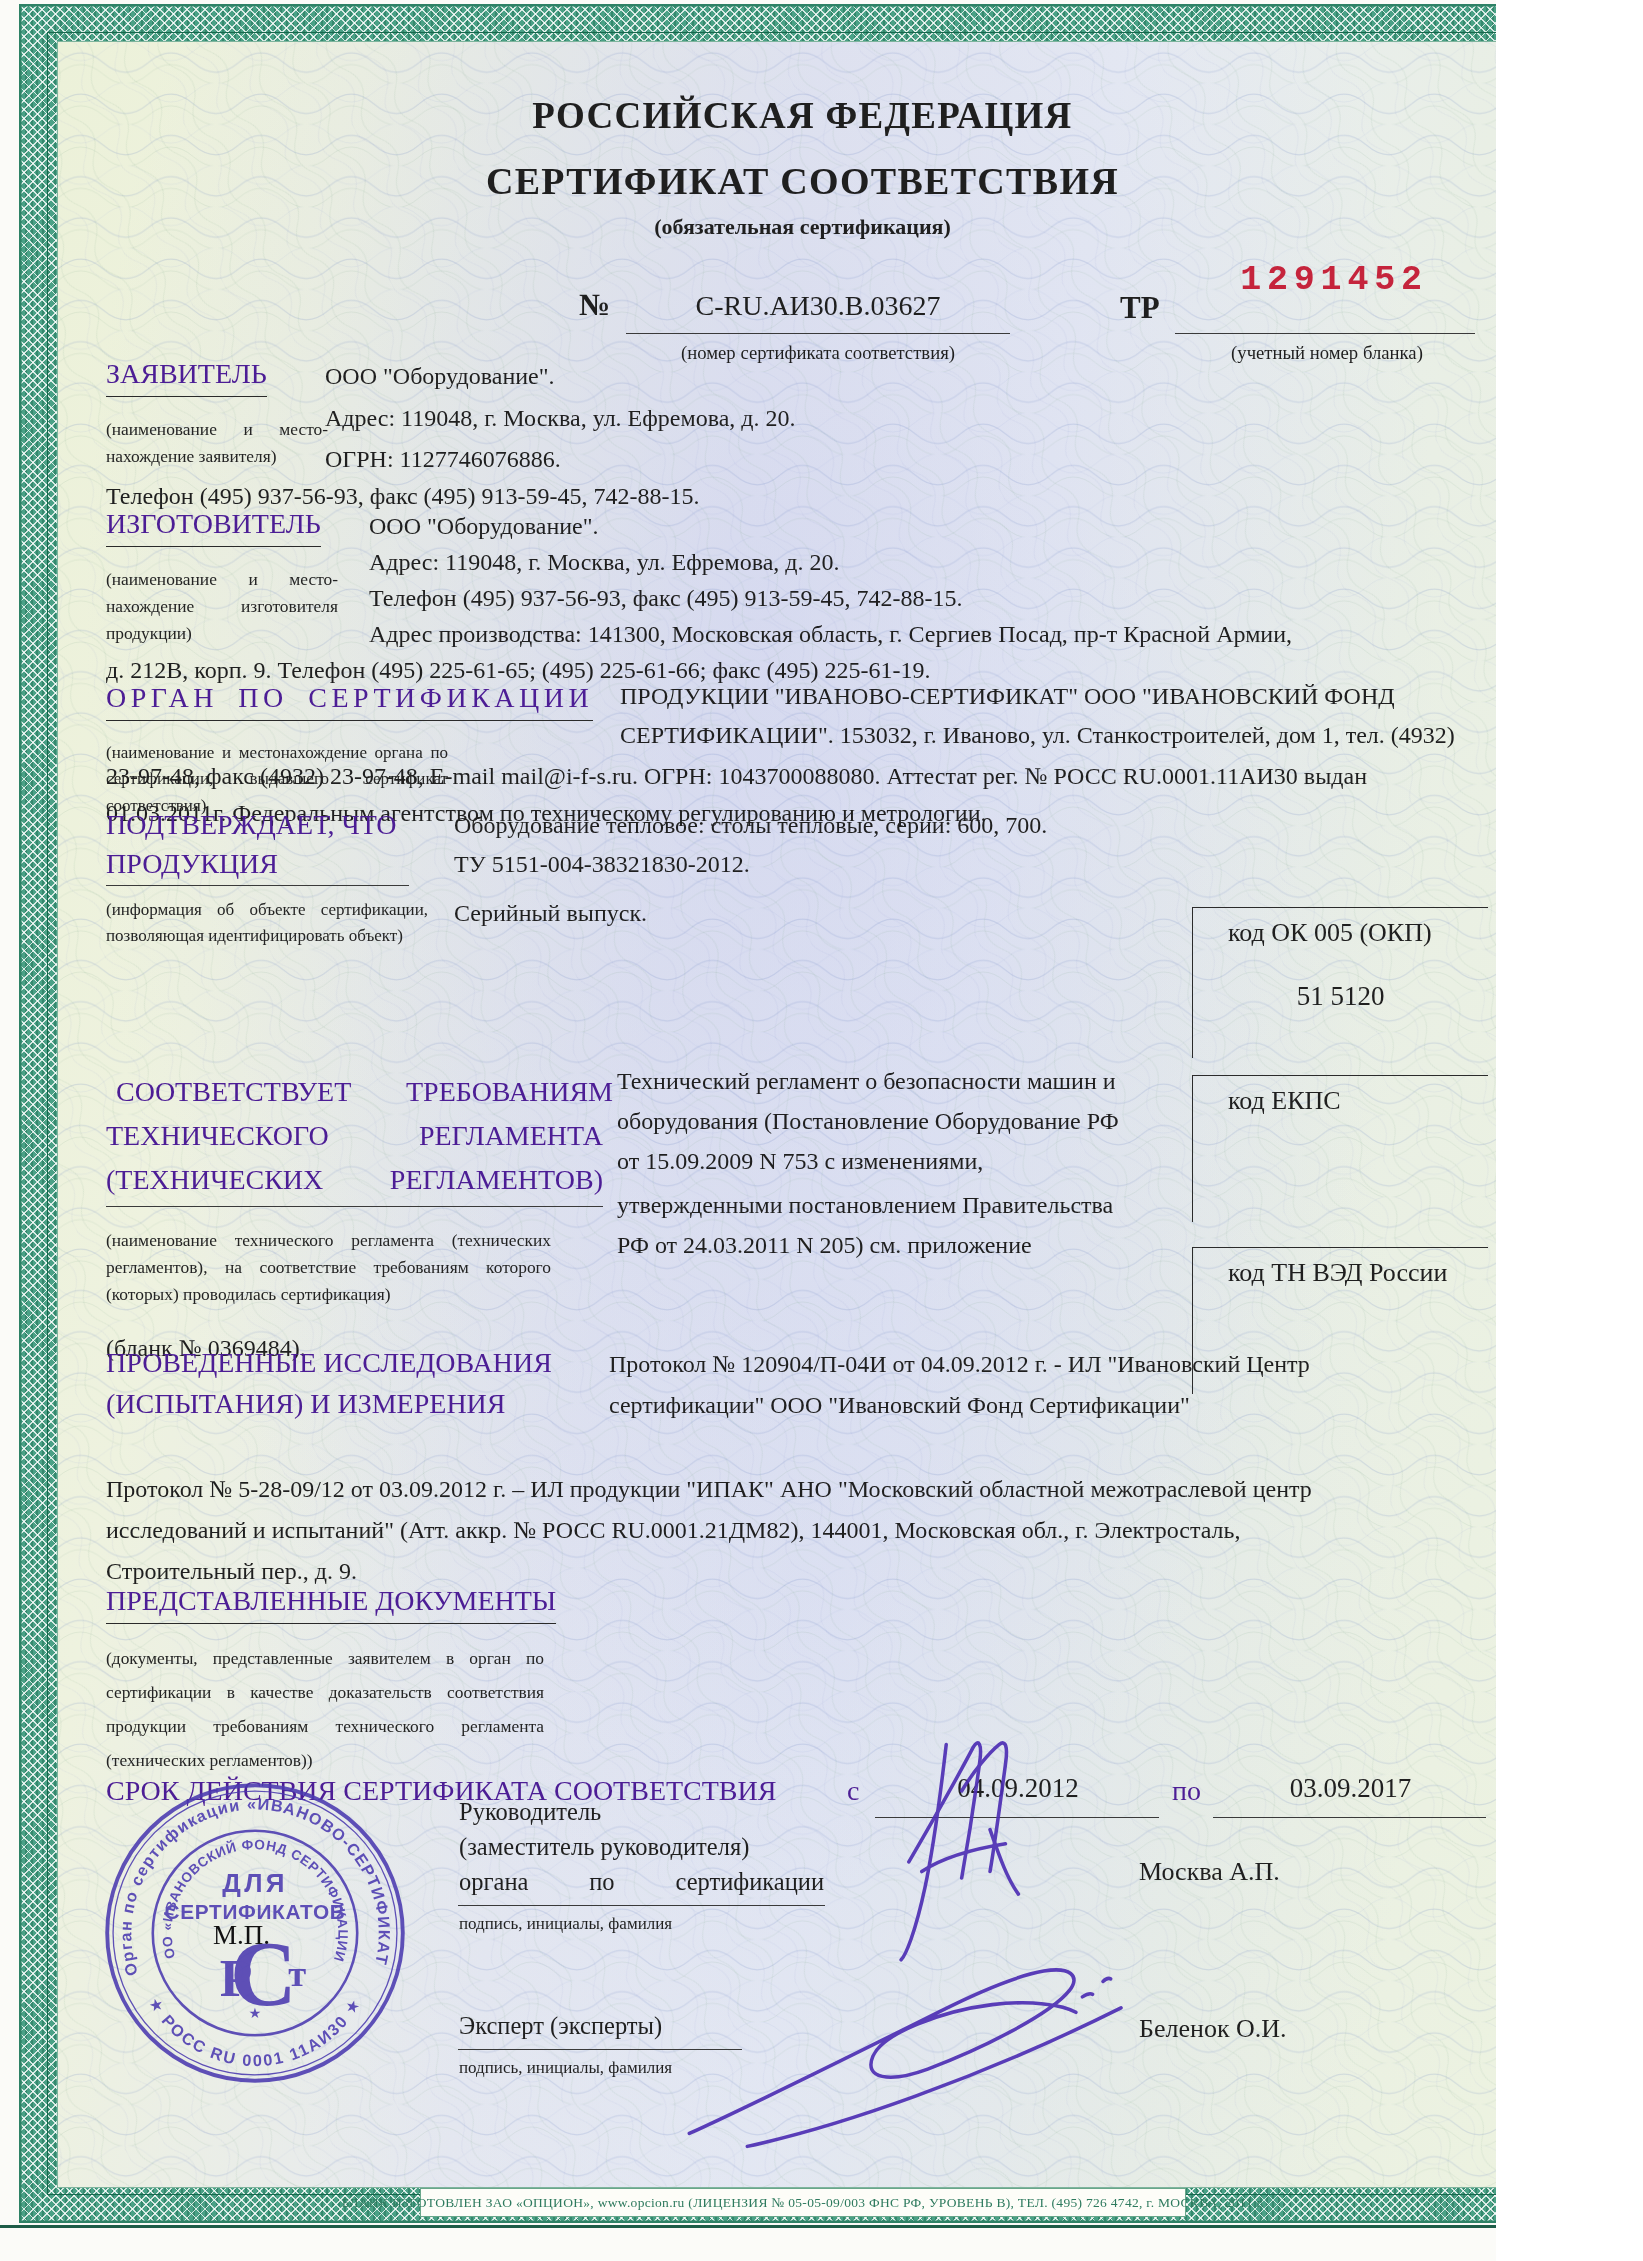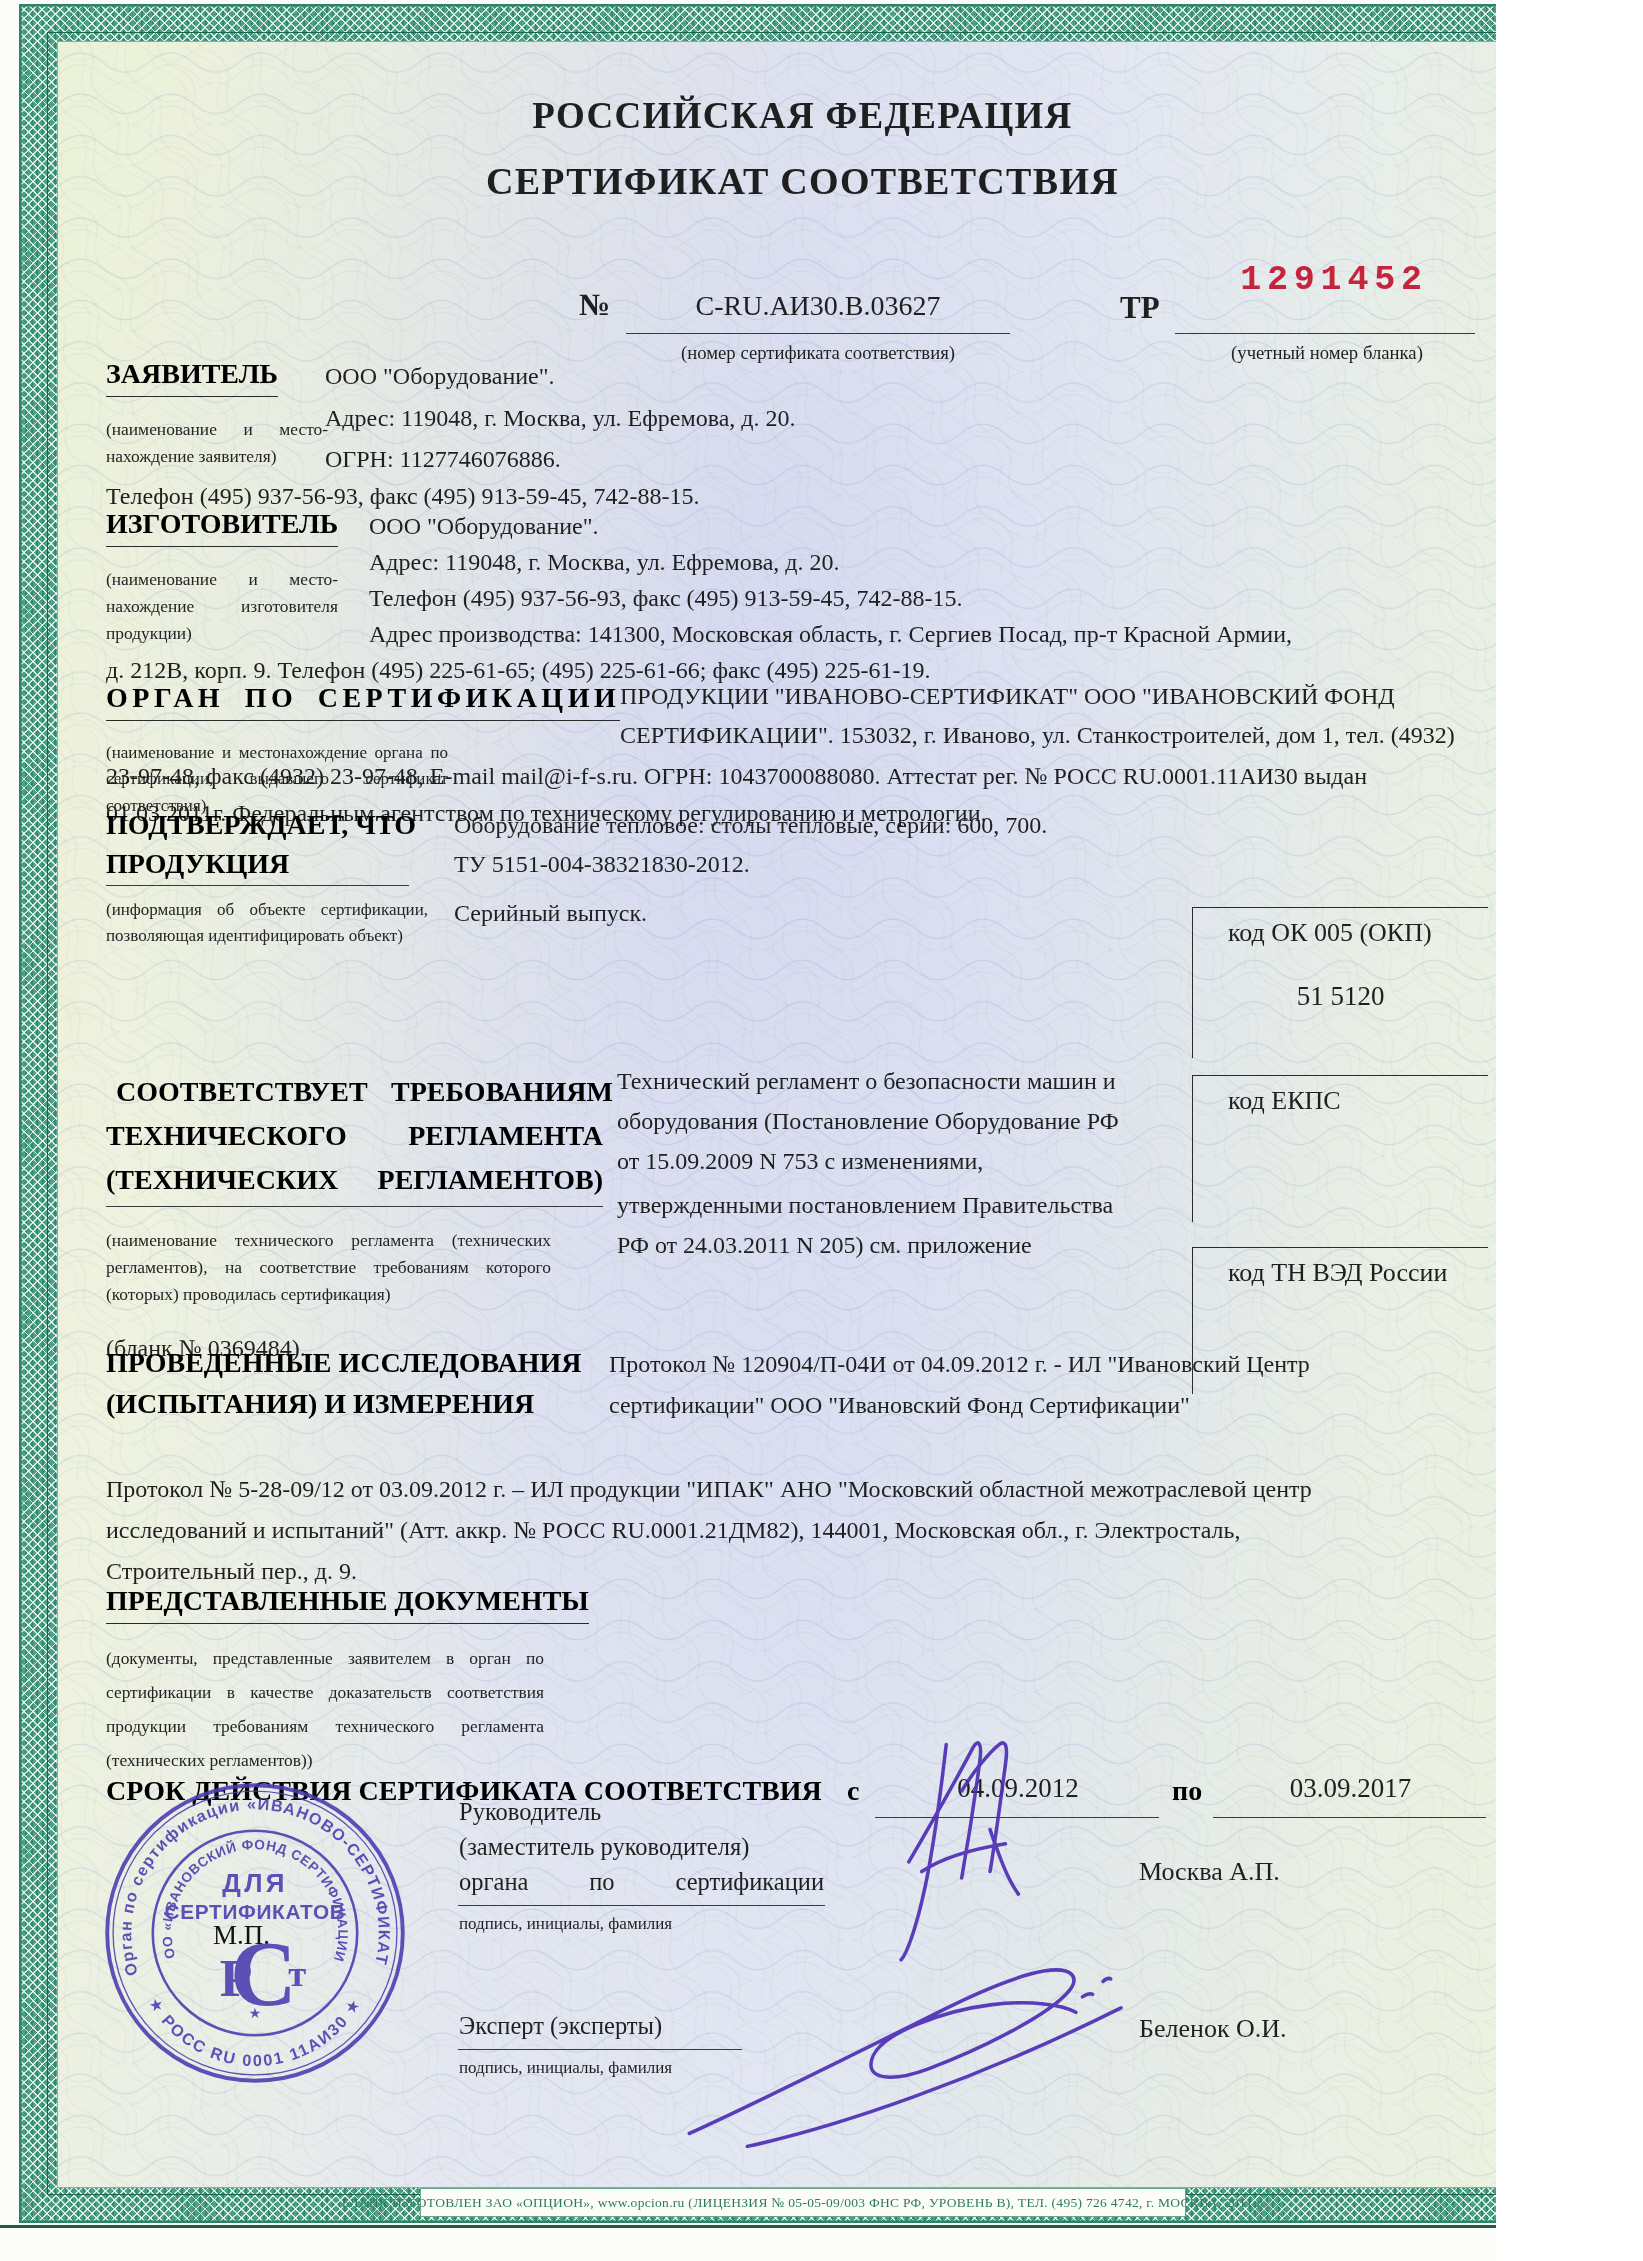--- a/index.html
+++ b/index.html
@@ -18,21 +18,21 @@
   
   .sheet{position:absolute;left:57px;top:41px;width:1529px;height:2145px;
     border:1.3px solid #7fb49d;
     background:
       radial-gradient(ellipse at 46% 28%, rgba(202,206,238,.55), rgba(202,206,238,0) 58%),
       radial-gradient(ellipse at 50% 72%, rgba(206,212,240,.40), rgba(206,212,240,0) 55%),
       linear-gradient(100deg,#ecf1d9 0%,#eef2df 16%,#e6e9f0 40%,#e8ecf3 56%,#e9efe5 76%,#edf3df 100%);}
   .bg-svg{position:absolute;left:0;top:0;width:100%;height:100%;}
   .content{position:absolute;inset:0;}
   
-  .h{font-weight:bold;font-size:28px;white-space:nowrap;color:#000000;}
+  .h{font-weight:normal;font-size:28px;white-space:nowrap;color:#4c1d95;}
   .h-u{display:inline-block;border-bottom:1.9px solid #2a2a2a;padding-bottom:5.8px;}
   .val{font-size:24px;white-space:nowrap;}
   .cap{font-size:17.4px;text-align:justify;line-height:1.55;color:#242424;}
   .rule{border-top:1.3px solid #3a3a3a;height:0;}
   .ctr{text-align:center;}
   .nowrap{white-space:nowrap;}
   .codebox{border-top:1.9px solid #2b2b2b;border-left:1.9px solid #2b2b2b;}
   .codebox .cb-label{position:absolute;left:35px;top:10.3px;font-size:26px;white-space:nowrap;}
   .codebox .cb-value{position:absolute;left:0;top:73px;width:100%;text-align:center;font-size:27px;}
   .jlast{text-align:justify;text-align-last:justify;white-space:normal;}
@@ -64,20 +64,21 @@
       </defs>
       <rect x="0" y="0" width="2372" height="3328" fill="url(#gw1)"></rect>
       <rect x="0" y="0" width="2372" height="3328" fill="url(#gw2)"></rect>
     </svg>
   </div>
 
   <div class="content">
 
     <div class="abs ctr" style="left:0;top:94px;width:1605px;font-size:37px;font-weight:bold;letter-spacing:1.3px;">РОССИЙСКАЯ ФЕДЕРАЦИЯ</div>
     <div class="abs ctr" style="left:0;top:159px;width:1605px;font-size:38px;font-weight:bold;letter-spacing:1.3px;">СЕРТИФИКАТ СООТВЕТСТВИЯ</div>
+    <div class="abs ctr" style="left:0;top:214px;width:1605px;font-size:22px;font-weight:bold;">(обязательная сертификация)</div>
 
     <div class="abs" style="left:579px;top:287px;font-size:31px;font-weight:bold;">№</div>
     <div class="abs ctr nowrap" style="left:628px;top:290px;width:380px;font-size:28px;">C-RU.АИ30.В.03627</div>
     <div class="abs rule" style="left:626px;top:333px;width:384px;"></div>
     <div class="abs ctr" style="left:628px;top:342px;width:380px;font-size:18.7px;">(номер сертификата соответствия)</div>
 
     <div class="abs" style="left:1120px;top:290px;font-size:31px;font-weight:bold;">ТР</div>
     <div class="abs ctr" style="left:1192px;top:260px;width:284px;font-size:35px;font-weight:bold;letter-spacing:5.8px;color:#c5243c;font-family:'Liberation Mono','DejaVu Sans Mono',monospace;">1291452</div>
     <div class="abs rule" style="left:1175px;top:333px;width:300px;"></div>
     <div class="abs ctr" style="left:1182px;top:342px;width:290px;font-size:18.7px;">(учетный номер бланка)</div>

